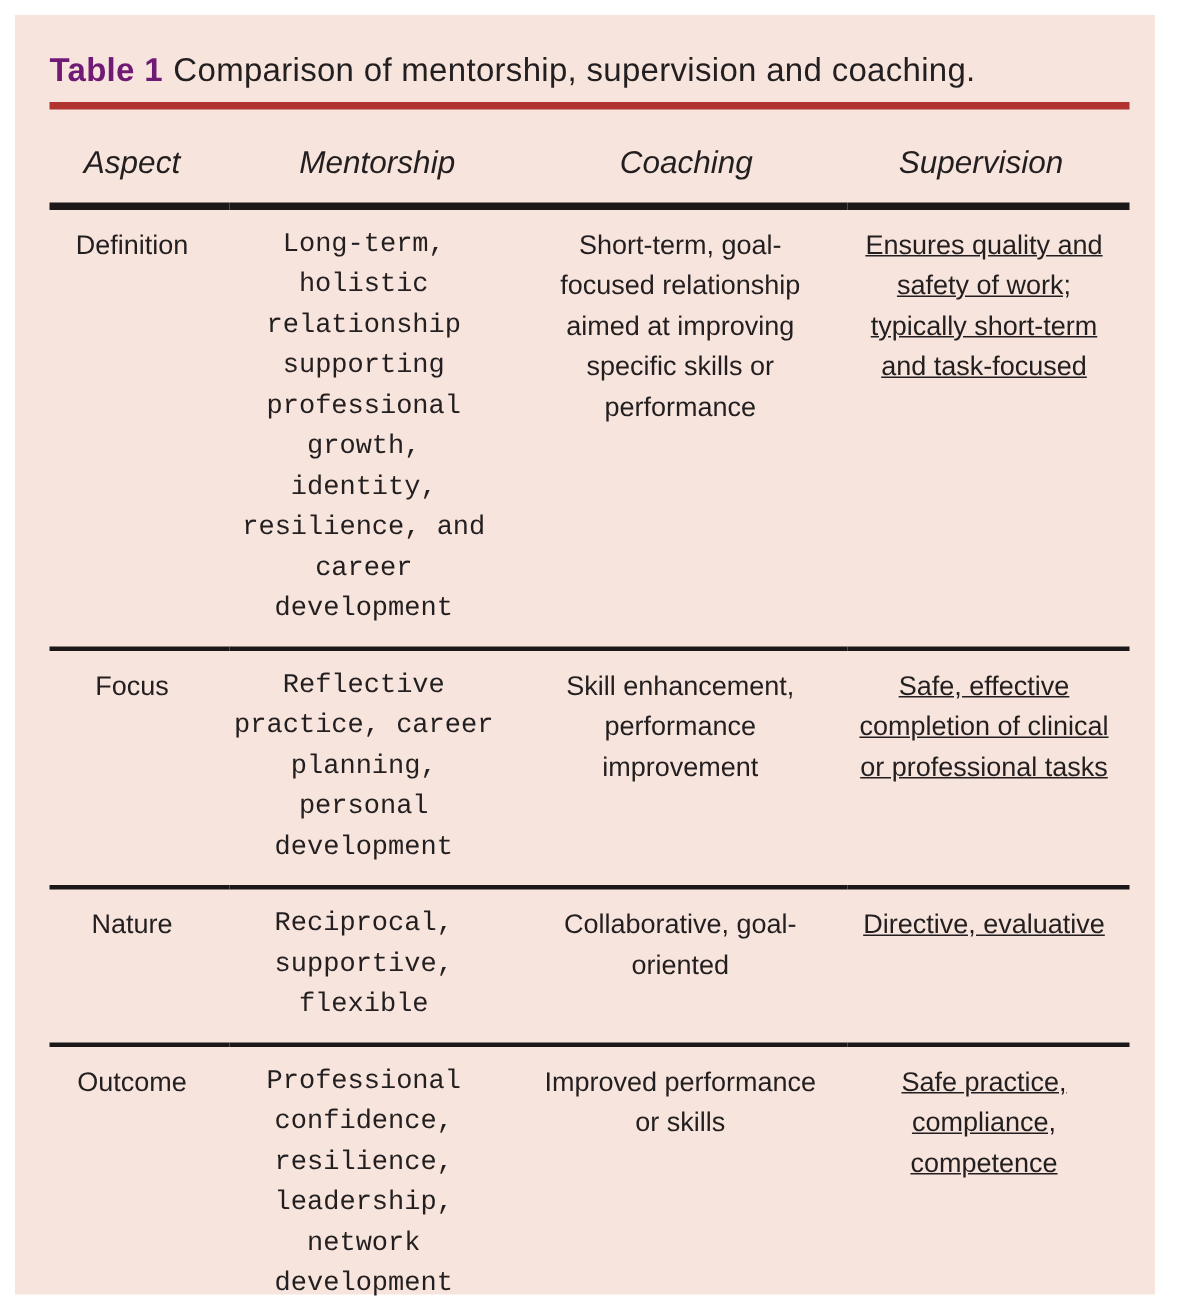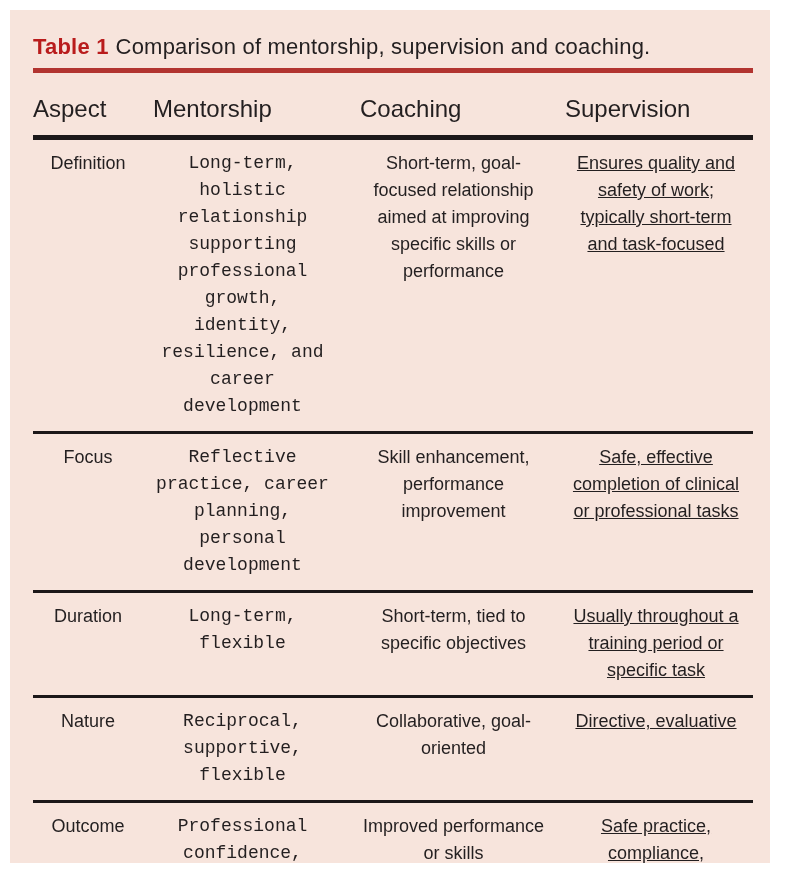--- a/index.html
+++ b/index.html
@@ -28,47 +28,48 @@
   }
   .caption {
     font-size: 22px;
     line-height: 30px;
     letter-spacing: 0.2px;
     margin-bottom: 6px;
     white-space: nowrap;
   }
   .caption-label {
     font-weight: bold;
-    color: #b91c1c;
+    color: #701a75;
     margin-right: 7px;
   }
   .caption-rule {
     height: 5px;
     background: #b23430;
     margin-bottom: 22px;
   }
   table.cmp {
     width: 720px;
     border-collapse: collapse;
     table-layout: fixed;
     font-size: 18px;
     line-height: 27px;
     color: #231f20;
   }
   table.cmp col.c-aspect      { width: 120px; }
   table.cmp col.c-mentorship  { width: 207px; }
   table.cmp col.c-coaching    { width: 205px; }
   table.cmp col.c-supervision { width: 188px; }
   table.cmp th {
-    text-align: left;
+    text-align: center;
     font-weight: normal;
-    font-size: 24px;
+    font-size: 21px;
     vertical-align: top;
     padding: 0 10px 13px 0;
     border-bottom: 5px solid #1c1819;
+    font-style: italic;
   }
   table.cmp td {
     text-align: center;
     vertical-align: top;
     padding: 10px 10px 11px 0;
     border-bottom: 3px solid #1c1819;
   }
   table.cmp td:nth-child(2) { padding-right: 28px; font-family: Liberation Mono, monospace; }
   table.cmp td:nth-child(3) { padding-right: 18px; }
   table.cmp td:nth-child(4) { padding-right: 6px; text-decoration: underline;  }
@@ -119,26 +120,20 @@
           <td>Short-term, goal-focused relationship aimed at improving specific skills or performance</td>
           <td>Ensures quality and safety of work; typically short-term and task-focused</td>
         </tr>
         <tr>
           <td>Focus</td>
           <td>Reflective practice, career planning, personal development</td>
           <td>Skill enhancement, performance improvement</td>
           <td>Safe, effective completion of clinical or professional tasks</td>
         </tr>
         <tr>
-          <td>Duration</td>
-          <td>Long-term, flexible</td>
-          <td>Short-term, tied to specific objectives</td>
-          <td>Usually throughout a training period or specific task</td>
-        </tr>
-        <tr>
           <td>Nature</td>
           <td>Reciprocal, supportive, flexible</td>
           <td>Collaborative, goal-oriented</td>
           <td>Directive, evaluative</td>
         </tr>
         <tr>
           <td>Outcome</td>
           <td>Professional confidence, resilience, leadership, network development</td>
           <td>Improved performance or skills</td>
           <td>Safe practice, compliance, competence</td>

